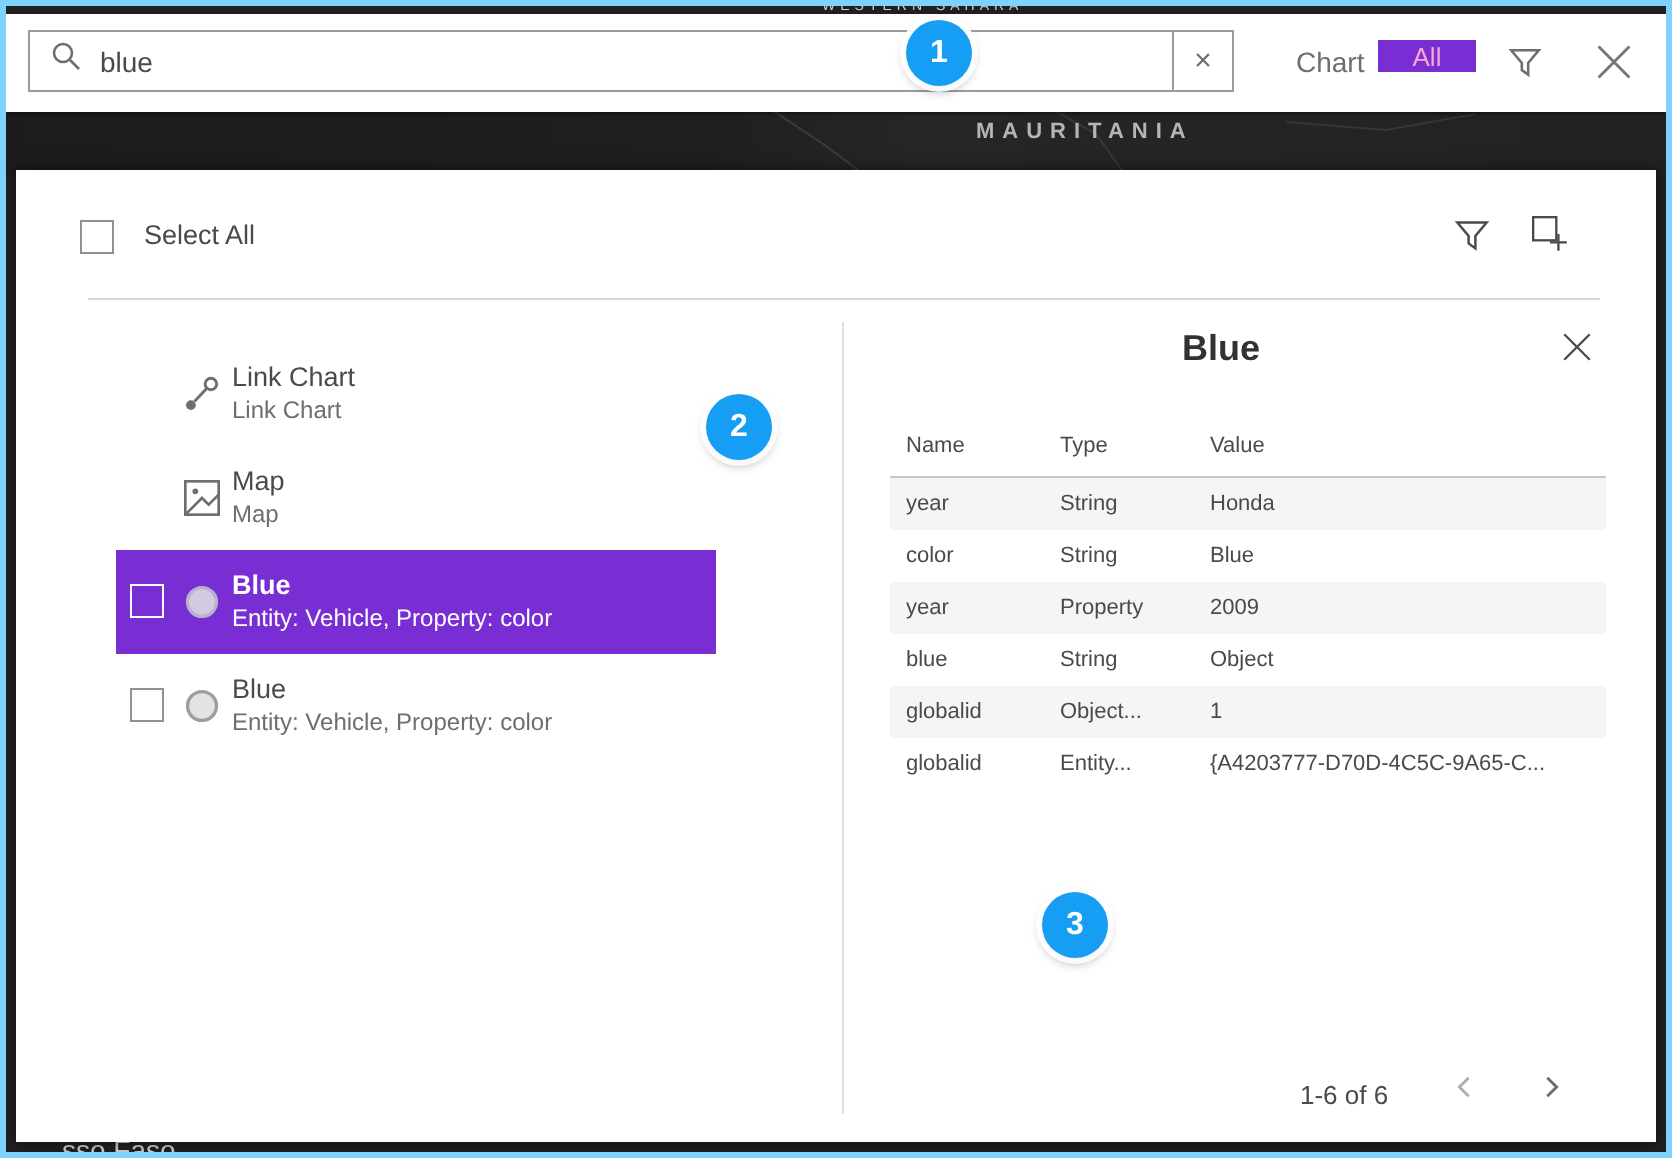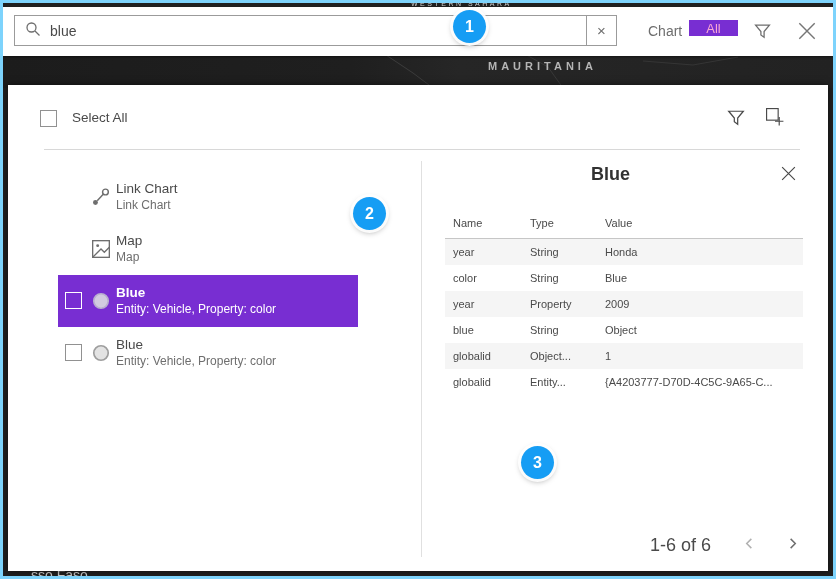--- a/index.html
+++ b/index.html
@@ -56,21 +56,21 @@
   .detail-title { position:absolute; left:430px; top:79px; width:345px; text-align:center; font-size:18px; font-weight:bold; color:#323232; }
   .detail-close { position:absolute; left:770px; top:80px; width:20px; height:20px; background:none; border:none; cursor:pointer; }
 
   .dtable { position:absolute; left:437px; top:122px; width:358px; font-size:11px; color:#4a4a4a; }
   .dtable > div { display:grid; grid-template-columns:77px 75px 206px; align-items:center; }
   .dtable > div > div { padding-left:8px; white-space:nowrap; overflow:hidden; }
   .thead { height:32px; border-bottom:1px solid #c6c6c6; }
   .trow { height:26px; }
   .dtable .trow:nth-child(even) { background:#f5f5f5; }
 
-  .pagination { position:absolute; left:642px; top:450px; display:flex; align-items:flex-start; font-size:18px; color:#4a4a4a; }
+  .pagination { position:absolute; left:642px; top:450px; display:flex; align-items:flex-end; font-size:13px; color:#4a4a4a; }
   .pag-btn { background:none; border:none; cursor:pointer; padding:2px; }
   .pag-prev { margin-left:30px; }
   .pag-next { margin-left:26px; }
 
   
   .badge { position:absolute; width:33px; height:33px; border-radius:50%; background:#169df4; color:#fff; font-weight:bold; font-size:16px; display:flex; align-items:center; justify-content:center; z-index:10; box-shadow:0 0 0 3px rgba(255,255,255,.9), 0 2px 6px rgba(0,0,0,.4); }
   .badge1 { left:450px; top:7px; }
   .badge2 { left:350px; top:194px; }
   .badge3 { left:518px; top:443px; }
 </style>

